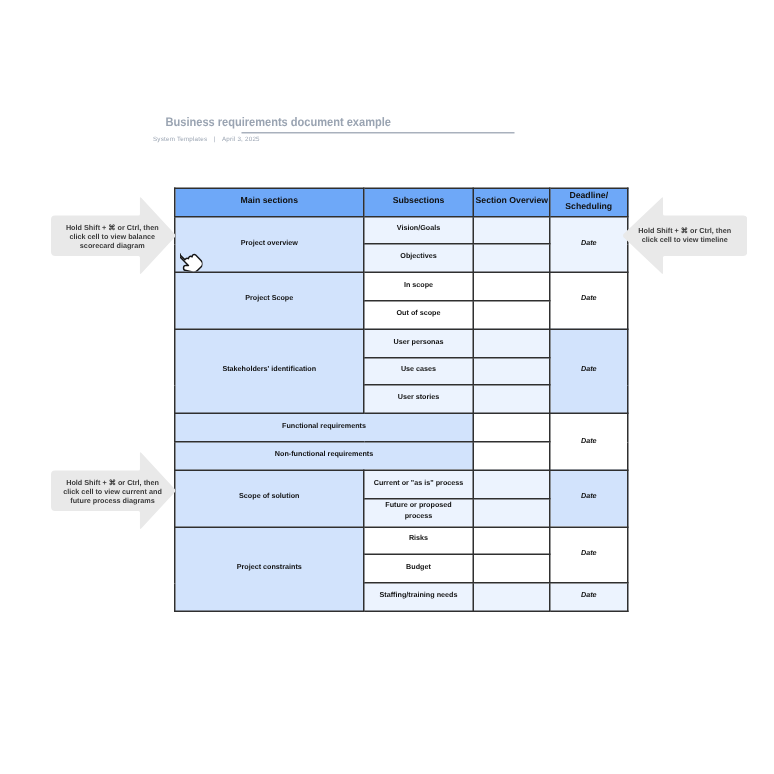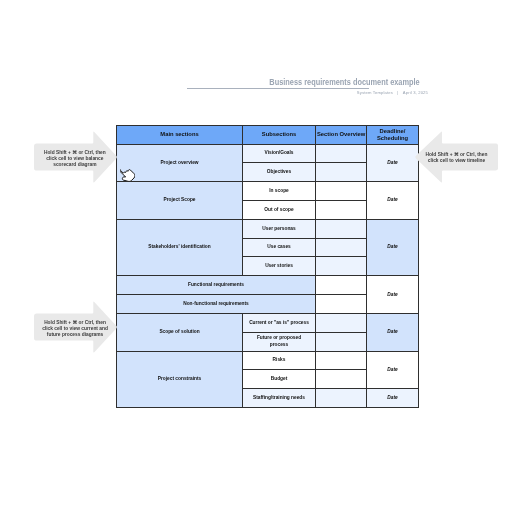--- a/index.html
+++ b/index.html
@@ -1,21 +1,21 @@
 <!DOCTYPE html>
 <html><head>
 <meta charset="utf-8">
 <style>
   html,body{margin:0;padding:0;}
   body{width:516px;height:516px;background:#ffffff;font-family:"Liberation Sans",sans-serif;overflow:hidden;
         -webkit-font-smoothing:antialiased;}
   .page{position:relative;width:516px;height:516px;}
 
   
-  .title-wrap{position:absolute;left:128px;top:71px;width:300px;text-align:right;}
+  .title-wrap{position:absolute;left:102px;top:71px;width:300px;text-align:left;}
   .doc-title{font-size:8.2px;font-weight:bold;color:#9aa4b2;letter-spacing:0;white-space:nowrap;
              display:inline-block;transform:scaleX(0.9);transform-origin:center;}
   .title-rule{width:182px;height:1.2px;background:#a9b1bd;margin:-1.2px auto 0;}
   .doc-sub{margin-top:1.1px;font-size:4.15px;color:#9aa4b2;letter-spacing:0.15px;white-space:nowrap;}
 
   
   .tbl{position:absolute;left:116px;top:125px;width:302px;border-collapse:collapse;table-layout:fixed;}
   .tbl td,.tbl th{border:1px solid #2f2f2f;padding:0 5px;text-align:center;vertical-align:middle;
                   font-size:4.8px;font-weight:bold;color:#111;line-height:1.3;}
   .tbl tbody tr{height:18.84px;}

